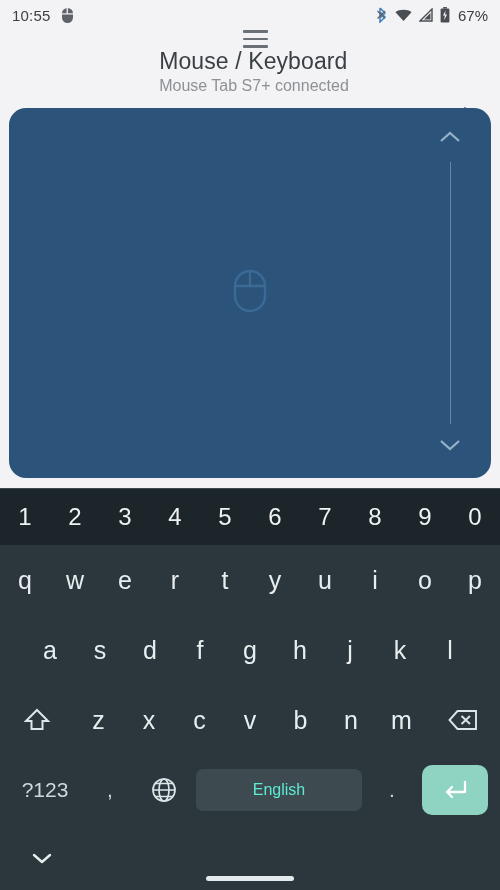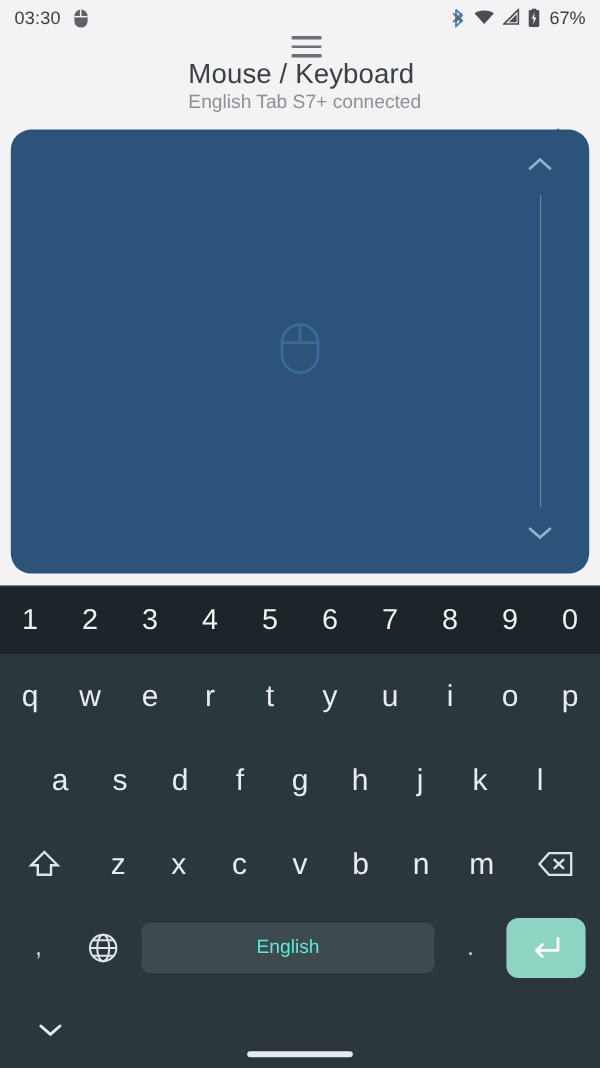--- a/index.html
+++ b/index.html
@@ -20,21 +20,21 @@
     position: absolute; left: 0; top: 0;
     width: 500px; height: 30px;
     display: flex; align-items: center;
     padding: 0 12px;
     background: #f3f2f4;
   }
   .sb-time {
     font-size: 15px; color: #3c4043; letter-spacing: .2px;
   }
   .sb-left-icons { display: flex; align-items: center; margin-left: 10px; }
-  .sb-right { margin-left: auto; display: flex; align-items: flex-start; gap: 7px; }
+  .sb-right { margin-left: auto; display: flex; align-items: center; gap: 7px; }
   .sb-battery-text { font-size: 15px; color: #3c4043; margin-left: 1px; }
   .icon { display: inline-flex; align-items: center; justify-content: center; }
 
   
   .appbar {
     position: absolute; left: 0; top: 30px;
     width: 500px; height: 74px;
     display: flex; align-items: center;
     background: #f3f2f4;
     flex-direction: column;
@@ -149,21 +149,21 @@
     width: 88px; height: 5px;
     background: #e3eaec; border-radius: 3px;
   }
 </style>
 </head>
 <body>
 
 <div id="app">
 
   <div class="statusbar">
-    <span class="sb-time">03:30</span>
+    <span class="sb-time">10:55</span>
     <span class="sb-left-icons">
       <span class="icon">
         <svg width="13" height="17" viewBox="0 0 13 17">
           <rect x="1" y="1" width="11" height="15" rx="5.5" fill="#5f6368"></rect>
           <rect x="5.6" y="1" width="1.3" height="6" fill="#f3f2f4"></rect>
           <rect x="1" y="6.3" width="11" height="1.2" fill="#f3f2f4"></rect>
         </svg>
       </span>
     </span>
     <span class="sb-right">
@@ -196,21 +196,21 @@
   </div>
 
   <div class="appbar">
     <div class="hamburger">
       <i></i>
         <i></i>
         <i></i>
     </div>
     <div class="titles">
       <div class="title">Mouse / Keyboard</div>
-      <div class="subtitle">English Tab S7+ connected</div>
+      <div class="subtitle">Mouse Tab S7+ connected</div>
     </div>
     <div class="appbar-actions">
       <div class="action-btn">
         <span class="icon">
           <svg width="26" height="19" viewBox="0 0 26 19">
             <rect x="0.8" y="2.6" width="24.4" height="14" rx="2" fill="none" stroke="#5f6368" stroke-width="1.8"></rect>
             <g fill="#5f6368">
               <rect x="3.6" y="5.6" width="2" height="2"></rect>
                 <rect x="7" y="5.6" width="2" height="2"></rect>
               <rect x="10.4" y="5.6" width="2" height="2"></rect>
@@ -323,20 +323,21 @@
         <span class="icon">
           <svg width="32" height="24" viewBox="0 0 32 24">
             <path d="M10.5 3 L29 3 L29 21 L10.5 21 L2.5 12 Z" fill="none" stroke="#dde5e8" stroke-width="1.9"></path>
             <path d="M14.5 8 L23 16 M23 8 L14.5 16" stroke="#dde5e8" stroke-width="1.9"></path>
           </svg>
         </span>
       </div>
     </div>
 
     <div class="krow krow-4">
+      <div class="key key-sym">?123</div>
       <div class="key key-punct">,</div>
       <div class="key key-globe">
         <span class="icon">
           <svg width="28" height="28" viewBox="0 0 28 28">
             <g fill="none" stroke="#dde5e8" stroke-width="1.7">
               <circle cx="14" cy="14" r="11"></circle>
               <ellipse cx="14" cy="14" rx="5" ry="11"></ellipse>
               <path d="M3 14 L25 14 M5 7.5 L23 7.5 M5 20.5 L23 20.5"></path>
             </g>
           </svg>

